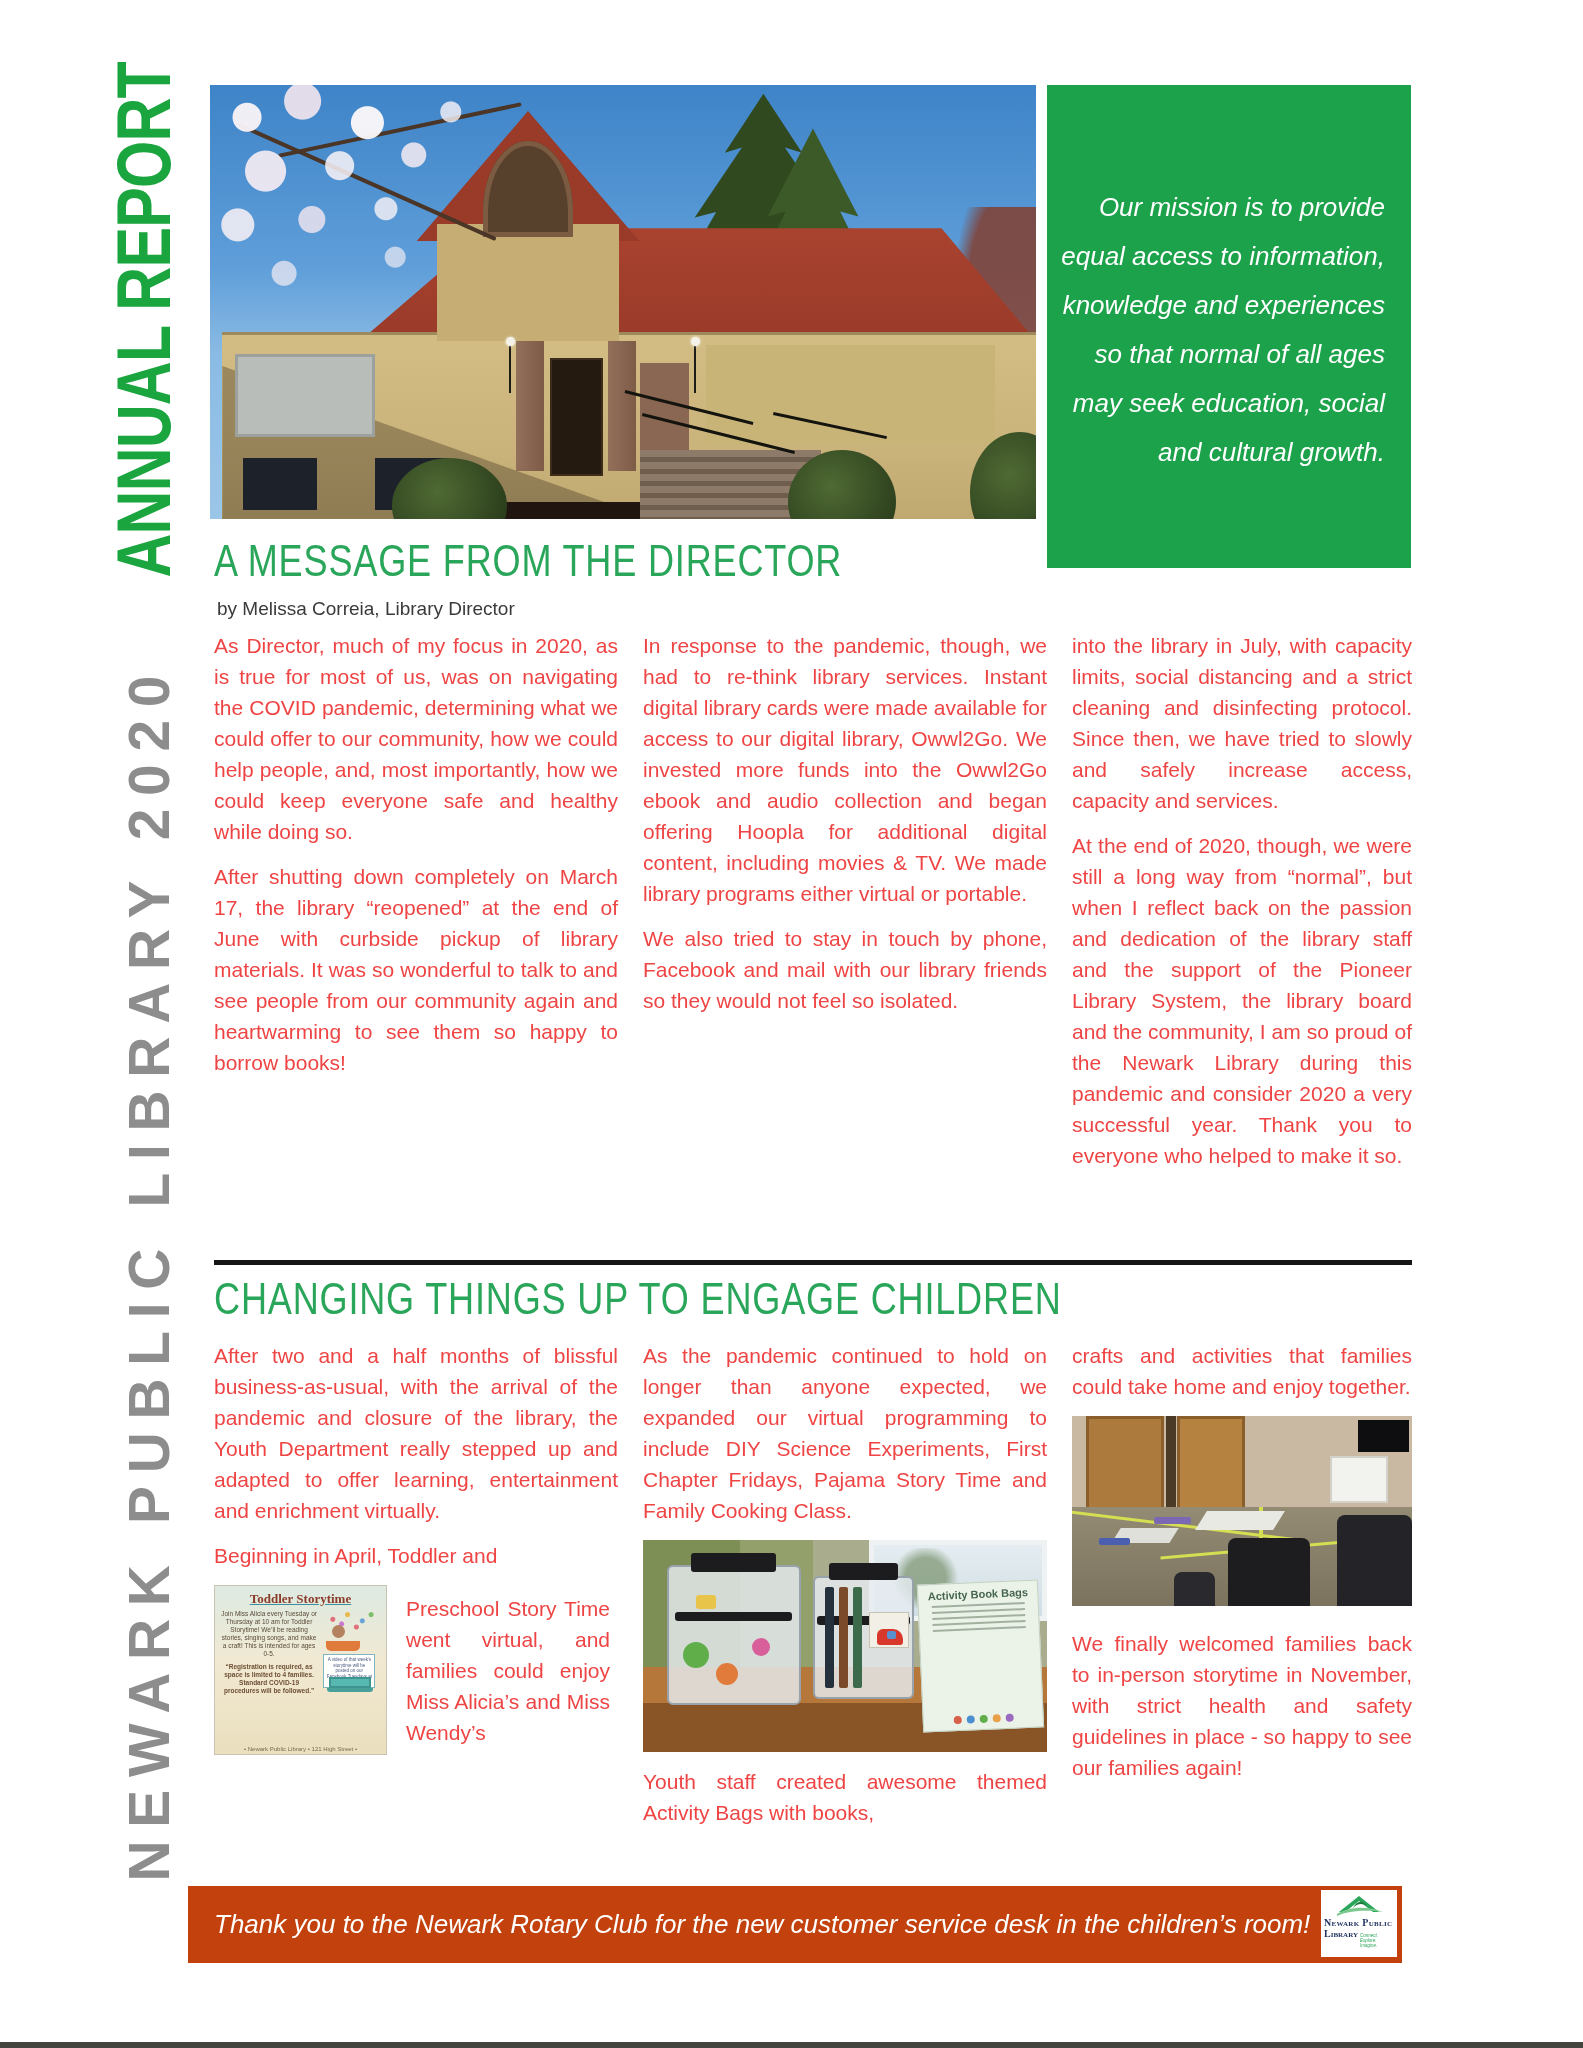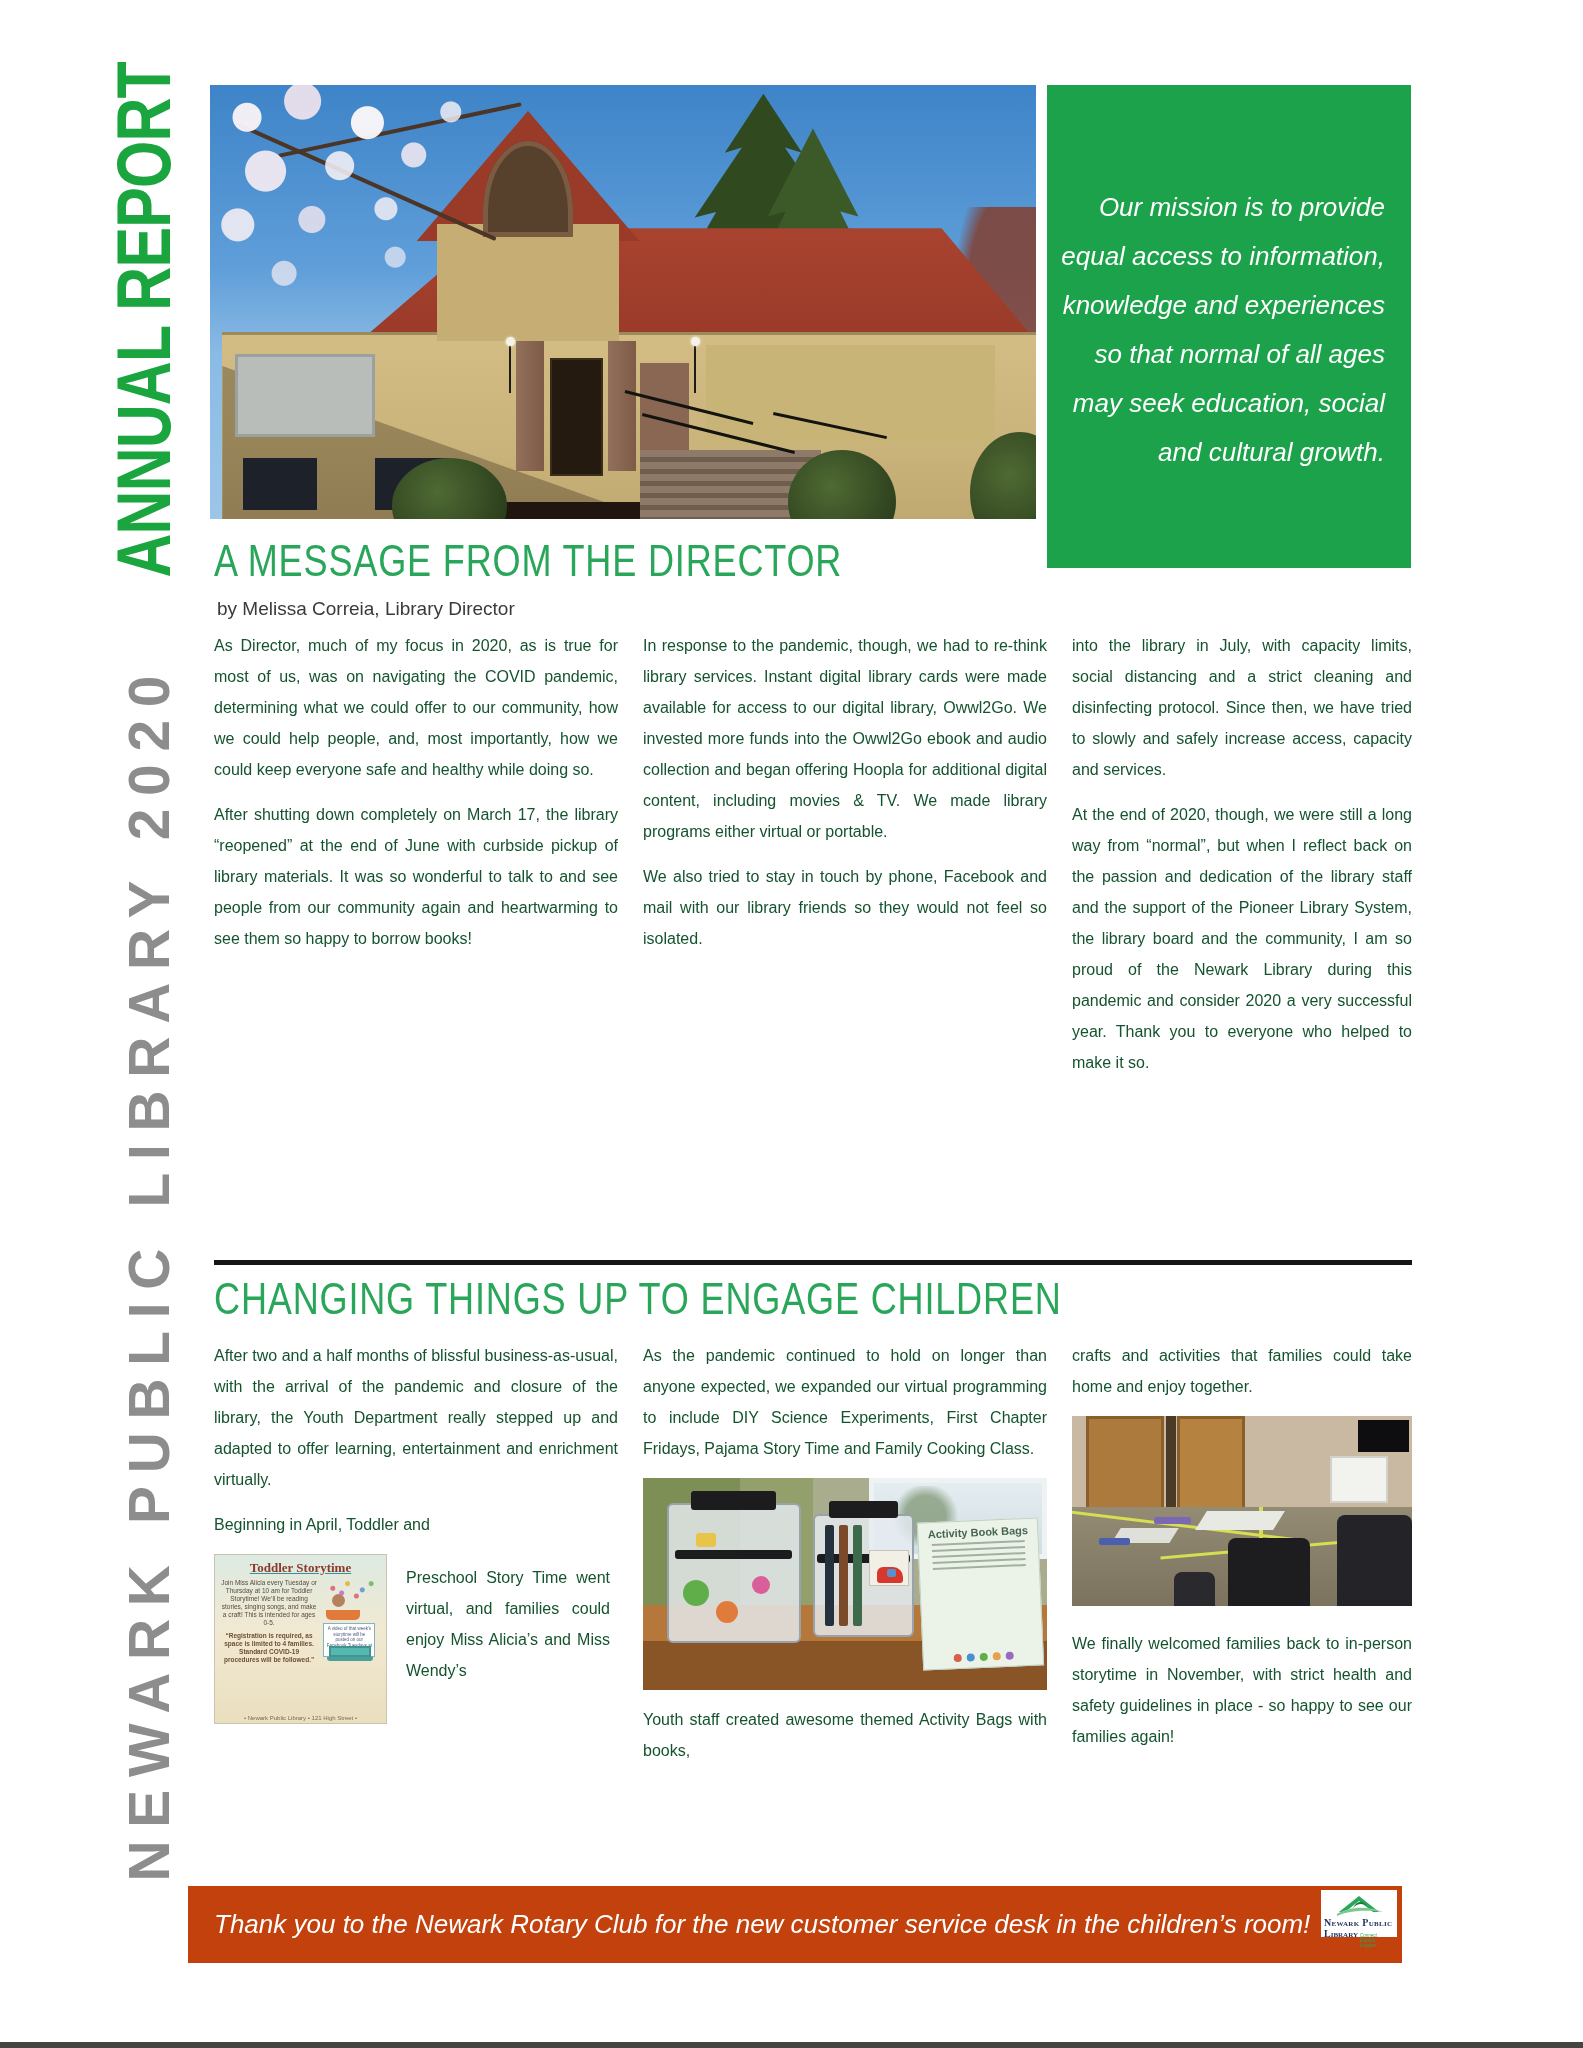--- a/index.html
+++ b/index.html
@@ -77,21 +77,21 @@
   
   .h1 { position:absolute; left:214px; top:536px; font-size:44px; font-weight:normal; color:#2aa65a; white-space:nowrap; }
   .h2 { position:absolute; left:214px; top:1274px; font-size:44px; font-weight:normal; color:#2aa65a; white-space:nowrap; }
   .condense { display:inline-block; transform:scaleX(0.82); transform-origin:0 50%; letter-spacing:1px; }
   .byline { position:absolute; left:217px; top:598px; font-size:19px; color:#3a3a3a; }
 
   
   .cols { position:absolute; left:214px; display:grid; grid-template-columns:404px 404px 340px; column-gap:25px; }
   .cols-director { top:630px; }
   .cols-children { top:1340px; }
-  .cols p { text-align:justify; font-size:16px; line-height:31px; color:#14532d; margin:0 0 14px 0; }
+  .cols p { text-align:justify; font-size:21px; line-height:31px; color:#ef4444; margin:0 0 14px 0; }
   .cols p:last-child { margin-bottom:0; }
 
   .rule { position:absolute; left:214px; top:1260px; width:1198px; height:5px; background:#161616; }
 
   
   .flyer-row { display:flex; gap:11px; margin-bottom:4px; }
   .flyer { width:173px; height:170px; flex:0 0 173px; background:linear-gradient(180deg,#ddeae2 0%,#f1e9d2 45%,#eadfbe 100%);
            border:1px solid #c9c4b2; padding:5px 6px 3px; overflow:hidden; position:relative; }
   .flyer-title { text-align:center; font-size:13px; font-weight:bold; color:#8a3b2a;
                  text-decoration:underline; text-decoration-color:#3a8fa0; margin-bottom:3px; font-family:"Liberation Serif","DejaVu Serif",serif; }
@@ -166,21 +166,21 @@
   .itemB { left:8%; top:64%; width:9%; height:4%; background:#4a5fb0; border-radius:2px; }
   .chair { background:#1d1d20; border-radius:8px 8px 0 0; }
   .c1 { left:46%; bottom:0; width:24%; height:36%; }
   .c2 { right:0; bottom:0; width:22%; height:48%; background:#242428; }
   .c3 { left:30%; bottom:0; width:12%; height:18%; background:#2a2a2e; }
 
   
   .banner { position:absolute; left:188px; top:1886px; width:1214px; height:77px; background:#c2410c; }
   .banner-text { position:absolute; left:26px; top:0; height:77px; line-height:77px; color:#ffffff;
                  font-style:italic; font-size:26px; white-space:nowrap; }
-  .logo-box { position:absolute; right:5px; top:4px; width:76px; height:47px; background:#ffffff; padding:2px 3px; }
+  .logo-box { position:absolute; right:5px; top:4px; width:76px; height:67px; background:#ffffff; padding:2px 3px; }
   .logo-art { display:block; margin:0 auto; }
   .logo-l1 { font-family:"Liberation Serif","DejaVu Serif",serif; font-variant:small-caps; font-weight:bold;
              color:#1c2f5e; font-size:10px; line-height:10px; letter-spacing:0.3px; }
   .logo-l2row { display:flex; align-items:baseline; gap:2px; }
   .logo-l2 { font-family:"Liberation Serif","DejaVu Serif",serif; font-variant:small-caps; font-weight:bold;
              color:#1c2f5e; font-size:10px; line-height:11px; }
   .logo-tag { font-size:4.5px; color:#2aa65a; font-style:italic; }
 
   .bottom-strip { position:absolute; left:0; top:2042px; width:100%; height:6px; background:#45453f; }
 </style>

